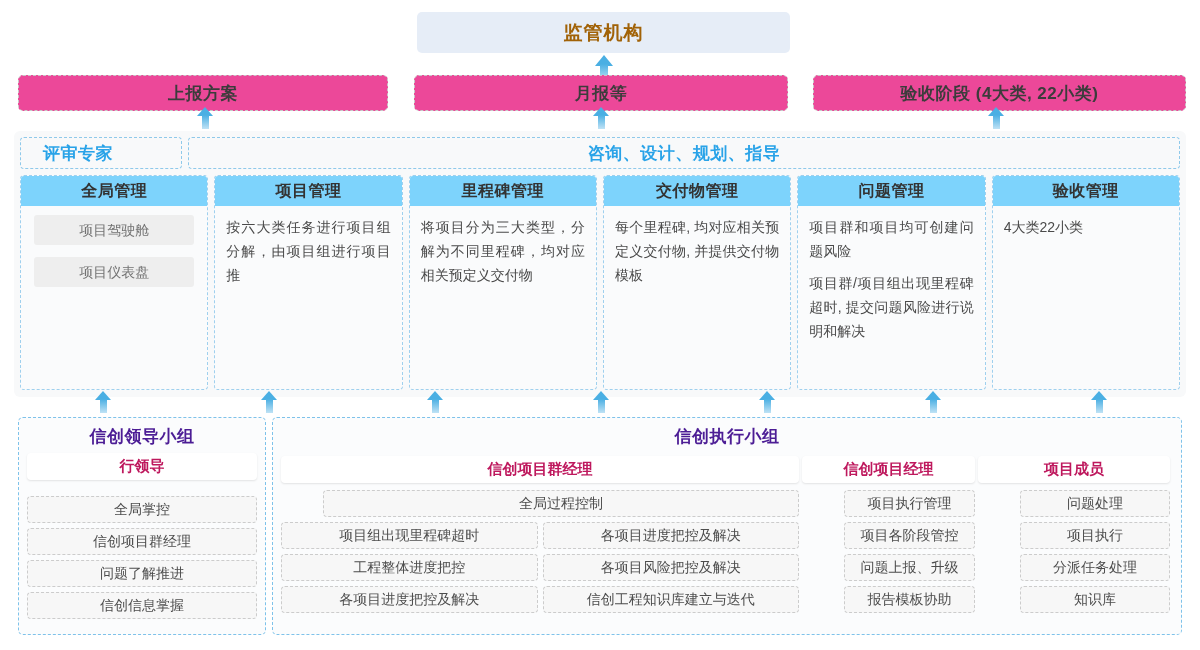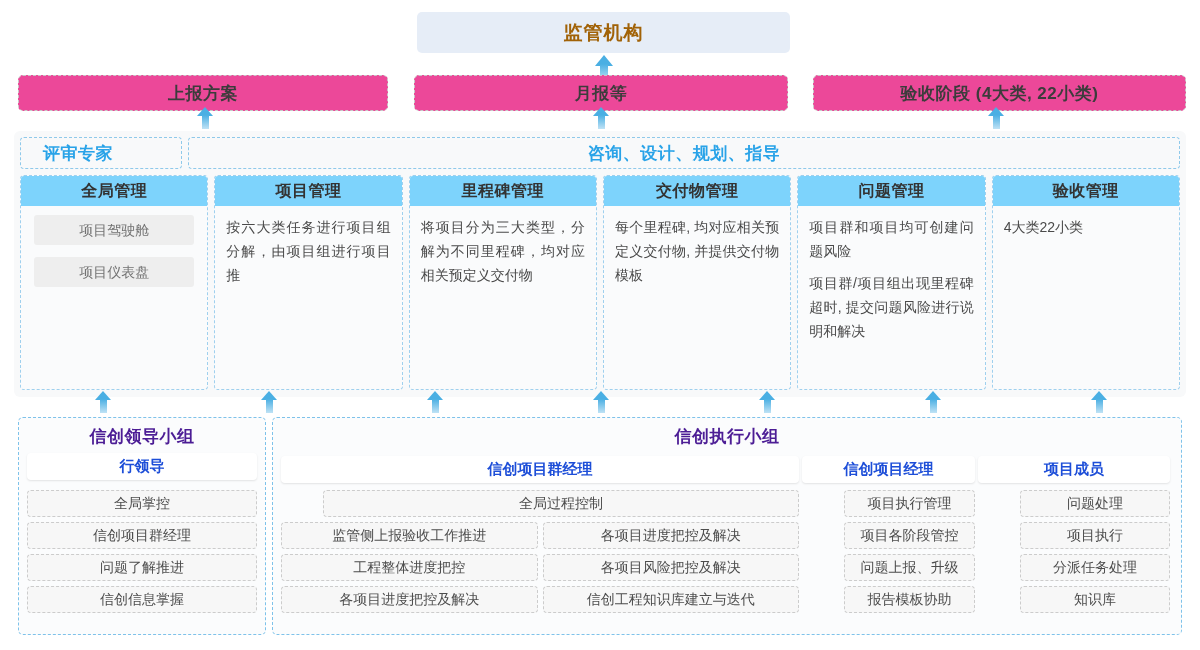--- a/index.html
+++ b/index.html
@@ -138,32 +138,32 @@
     font-size: 17px; font-weight: bold; color: #4c1d95;
     letter-spacing: 0.5px;
     margin-bottom: 5px;
     height: 23px; line-height: 23px;
   }
   .role-head {
     background: #ffffff;
     border-radius: 4px;
     height: 27px;
     display: flex; align-items: center; justify-content: center;
-    font-size: 15px; font-weight: bold; color: #1d4ed8;
+    font-size: 15px; font-weight: bold; color: #be185d;
     box-shadow: 0 1px 2px rgba(0,0,0,0.10);
   }
   .task-cell {
     border: 1px dashed #cccccc;
     border-radius: 4px;
     background: #f7f7f7;
     height: 27px;
     display: flex; align-items: center; justify-content: center;
     font-size: 14px; color: #4d4d4d;
   }
-  #leadership-tasks { margin-top: 10px; display: flex; flex-direction: column; gap: 5px; }
+  #leadership-tasks { margin-top: 16px; display: flex; flex-direction: column; gap: 5px; }
 
   #execution-cols { display: flex; gap: 3px; margin-top: 8px; }
   #col-program  { width: 518px; }
   #col-pm       { width: 173px; }
   #col-member   { width: 192px; }
   .exec-col-body { margin-top: 7px; display: flex; flex-direction: column; gap: 5px; padding-left: 42px; }
   #program-grid { display: grid; grid-template-columns: 1fr 1fr; gap: 5px; margin-top: 5px; }
 </style>
 </head>
 <body>
@@ -305,21 +305,21 @@
   <div class="team-group" id="group-execution">
     <div class="group-title">信创执行小组</div>
     <div id="execution-cols">
 
       <div id="col-program">
         <div class="role-head">信创项目群经理</div>
         <div class="exec-col-body">
           <div class="task-cell">全局过程控制</div>
         </div>
         <div id="program-grid">
-          <div class="task-cell">监管侧上报验收工作推进</div>
+          <div class="task-cell">项目组出现里程碑超时</div>
           <div class="task-cell">各项目进度把控及解决</div>
           <div class="task-cell">工程整体进度把控</div>
           <div class="task-cell">各项目风险把控及解决</div>
           <div class="task-cell">各项目进度把控及解决</div>
           <div class="task-cell">信创工程知识库建立与迭代</div>
         </div>
       </div>
 
       <div id="col-pm">
         <div class="role-head">信创项目经理</div>

